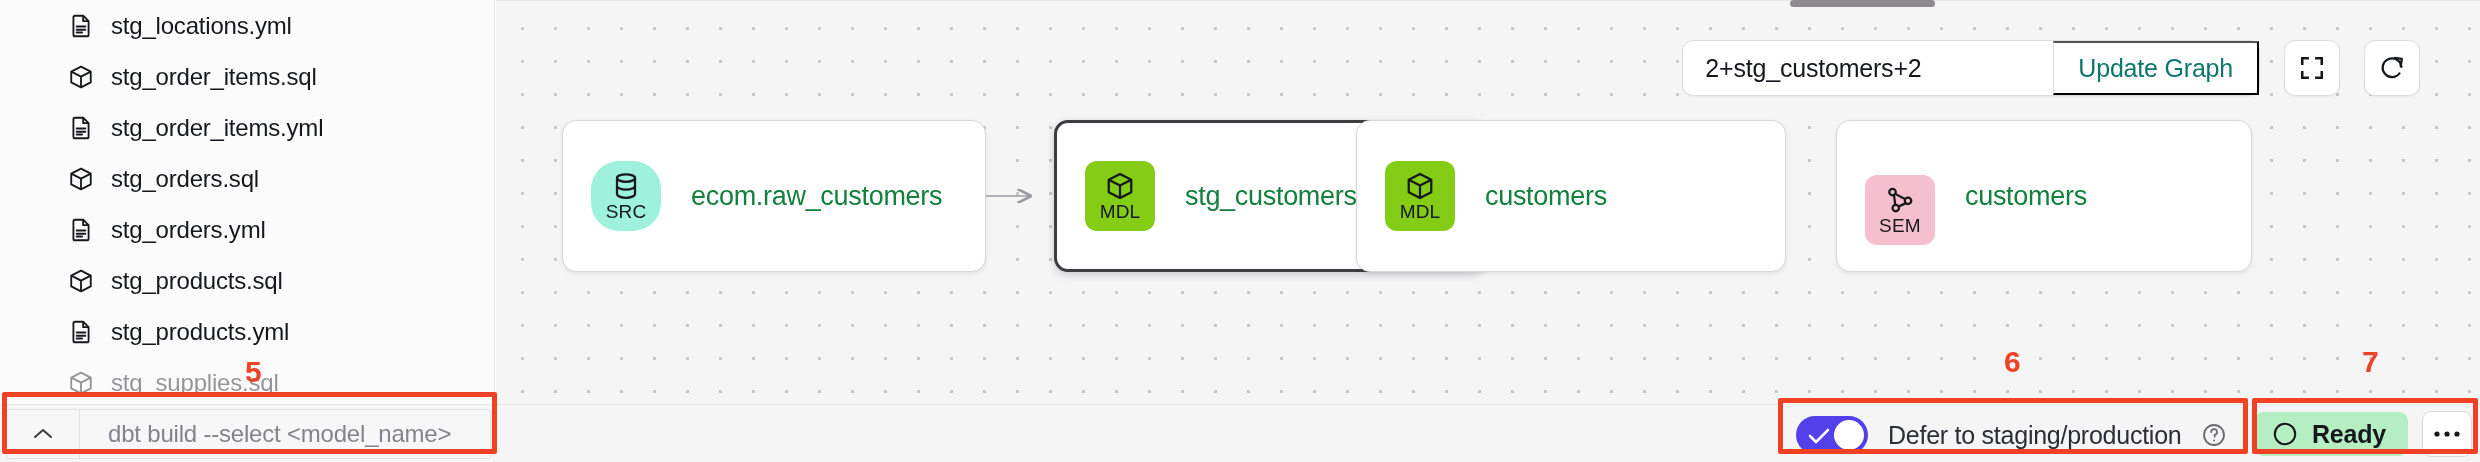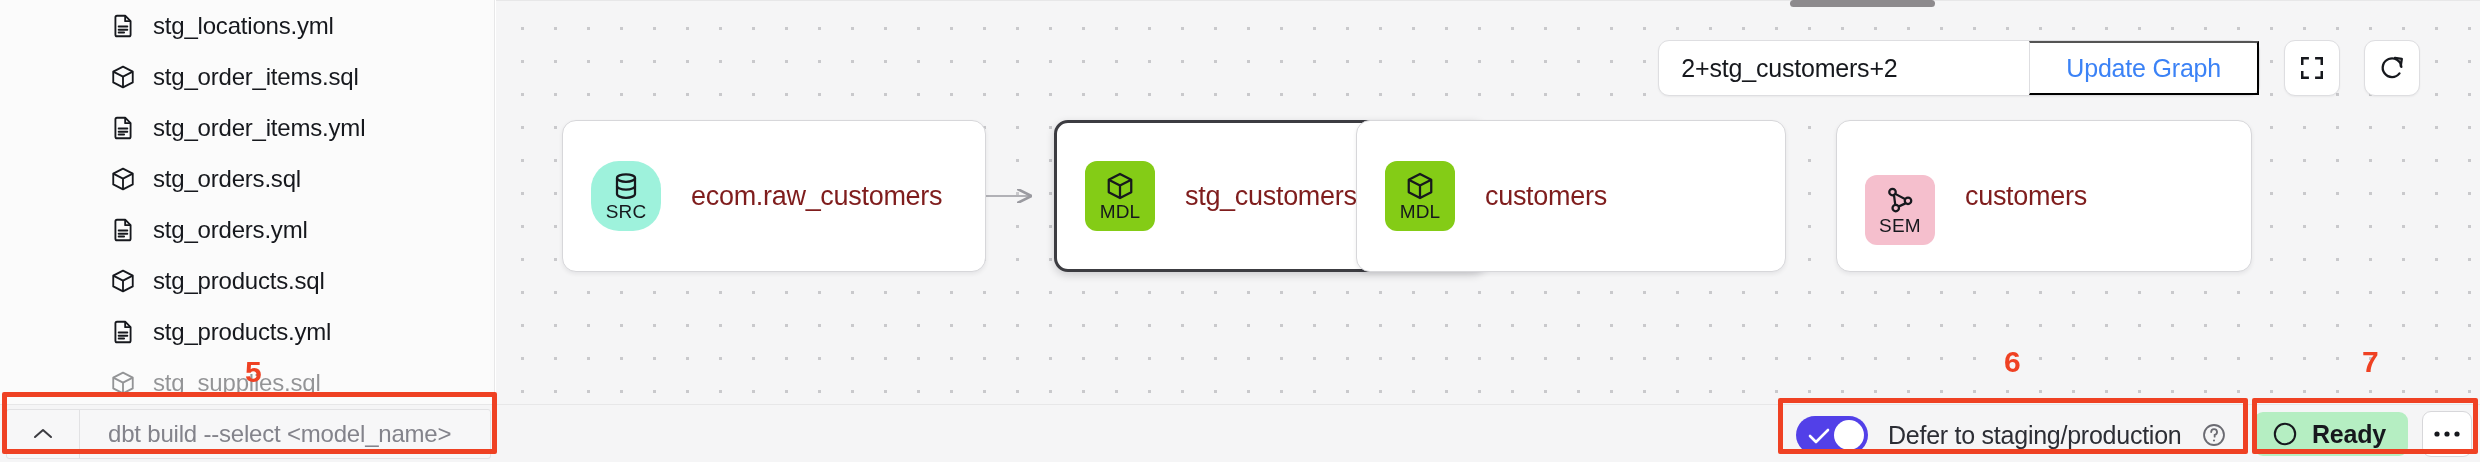--- a/index.html
+++ b/index.html
@@ -16,21 +16,20 @@
     position: absolute; left: 0; top: 0;
     width: 495px; height: 404px;
     background: #fbfbfb;
     border-right: 1px solid #e7e7e8;
     overflow: hidden;
   }
   .file-row {
     display: flex; align-items: center;
     height: 51px; padding-left: 68px;
     gap: 17px;
-    margin-left: 42px;
   }
   .file-icon { width: 26px; height: 26px; flex: 0 0 26px; display: block; }
   .file-label {
     font-size: 24px; color: #16181d; letter-spacing: -0.2px;
     white-space: nowrap;
   }
   .file-row.partial { opacity: .45; }
 
   
   #canvas {
@@ -71,22 +70,22 @@
     padding: 0 26px 0 22px;
     font-size: 25px; color: #16181d;
     letter-spacing: -0.2px;
     white-space: nowrap;
     background: transparent; border: none; outline: none;
     font-family: "Liberation Sans", sans-serif;
     min-width: 330px;
   }
   #update-graph-btn {
     display: flex; align-items: center; justify-content: center;
-    padding: 0 36px;
-    font-size: 25px; color: #3b82f6; letter-spacing: -0.2px;
+    padding: 0 24px;
+    font-size: 25px; color: #0f766e; letter-spacing: -0.2px;
     border-left: 1px solid #dedee1;
     background: transparent; cursor: pointer;
     font-family: "Liberation Sans", sans-serif;
     white-space: nowrap;
   }
   .icon-btn {
     width: 56px; height: 56px;
     background: #ffffff;
     border: 1px solid #dedee1;
     border-radius: 11px;
@@ -118,21 +117,21 @@
     align-items: center; justify-content: center;
     gap: 1px; flex: 0 0 70px;
   }
   .badge-src { background: #9ef2dc; border-radius: 28px; }
   .badge-mdl { background: #84cc16; }
   .badge-sem { background: #f5bfcd; margin-top: 28px; }
   .badge-text {
     font-size: 19px; color: #16181d; letter-spacing: .2px; line-height: 1;
   }
   .node-label {
-    font-size: 27px; color: #7f1d1d; letter-spacing: -0.3px; white-space: nowrap;
+    font-size: 27px; color: #15803d; letter-spacing: -0.3px; white-space: nowrap;
   }
 
   
   #edges { position: absolute; left: 0; top: 0; width: 1984px; height: 404px; z-index: 1; }
 
   
   #bottombar {
     position: absolute; left: 0; bottom: 0;
     width: 2480px; height: 58px;
     background: #f5f5f6;

